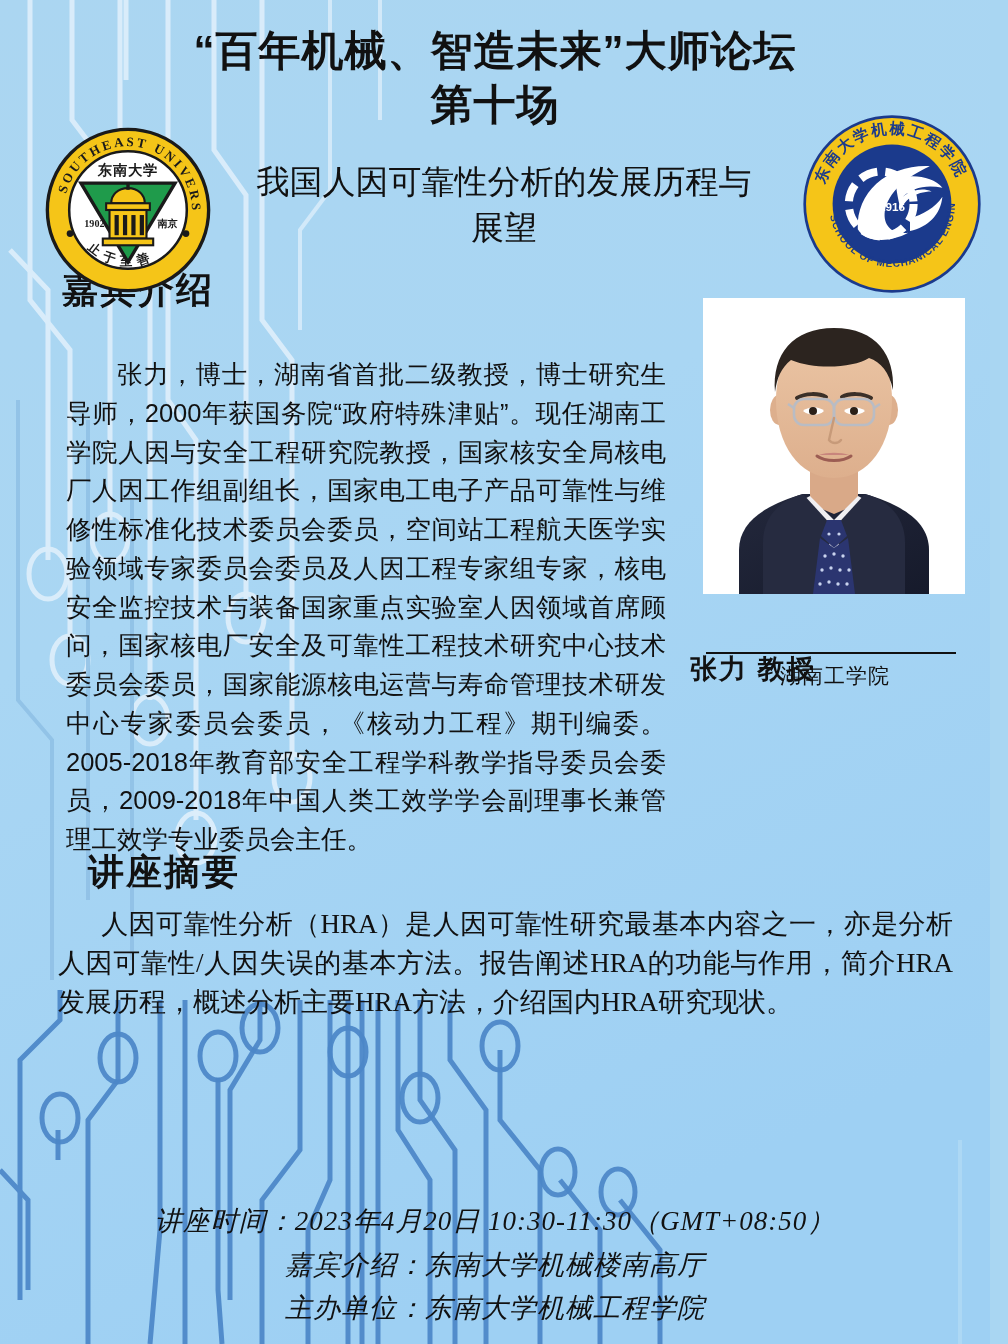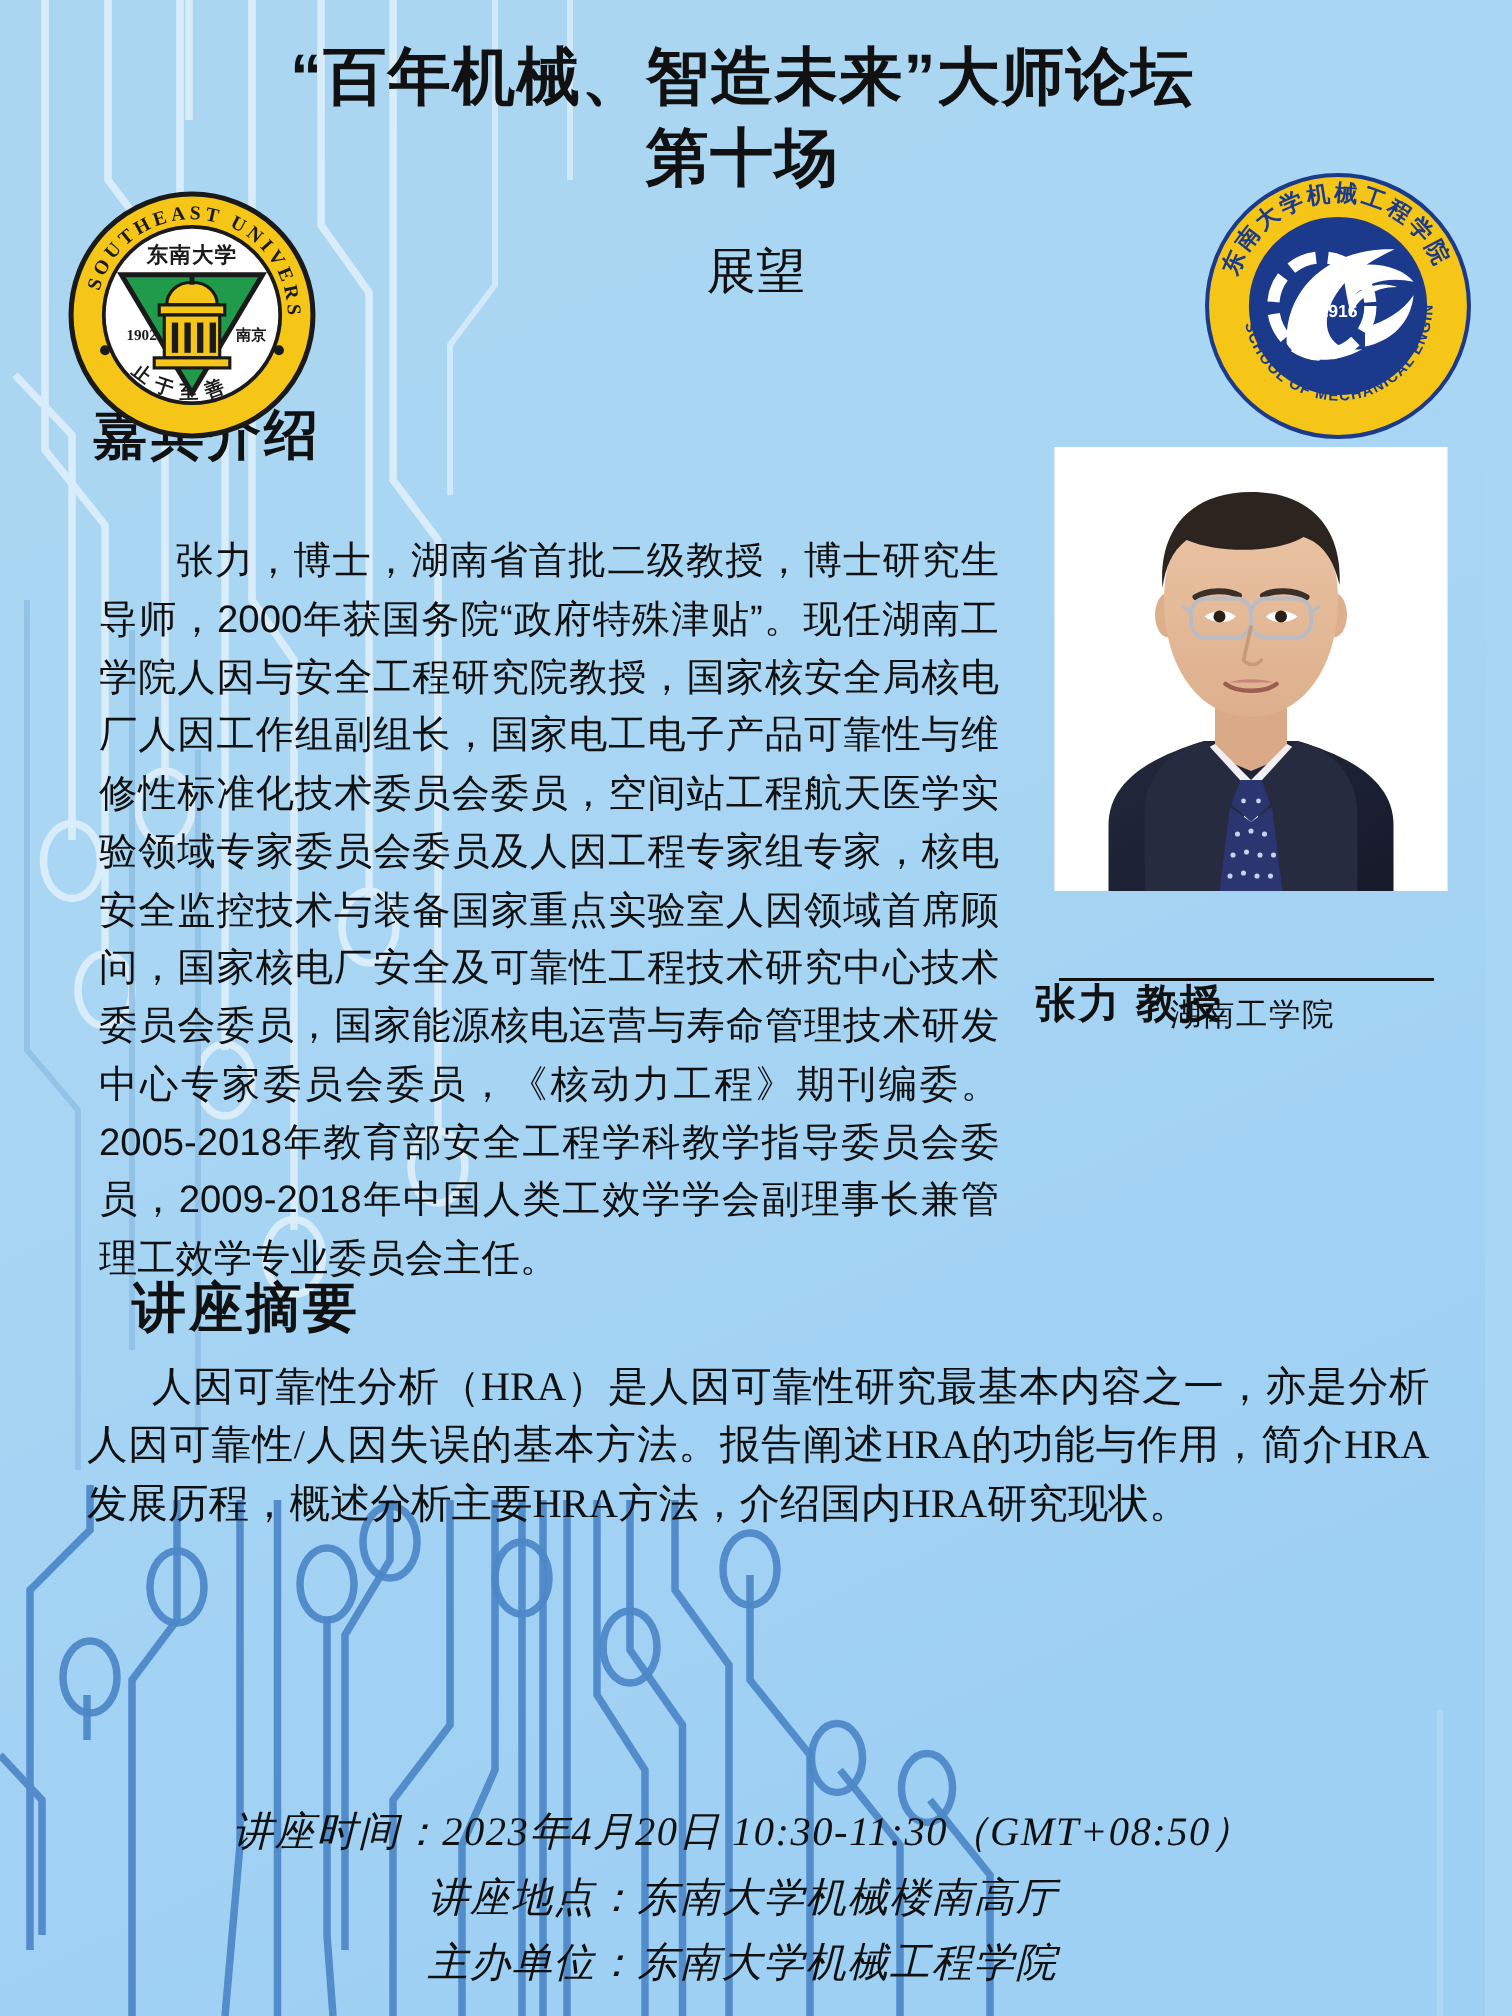--- a/index.html
+++ b/index.html
@@ -168,20 +168,21 @@
       <path d="M1000 1080 L1000 1344"></path>
     </g>
   </svg>
 
   <div class="title-block">
     <div class="title-line">“百年机械、智造未来”大师论坛</div>
     <div class="title-line">第十场</div>
   </div>
 
   <div class="subtitle-block">
+    <div class="subtitle-line">我国人因可靠性分析的发展历程与</div>
     <div class="subtitle-line">展望</div>
   </div>
 
   <div class="logo" id="logo-seu">
     <svg viewBox="0 0 200 200" xmlns="http://www.w3.org/2000/svg">
       <defs>
         <path id="arcTop" d="M 24 100 A 76 76 0 0 1 176 100"></path>
         <path id="arcBot" d="M 34 100 A 66 66 0 0 0 166 100"></path>
       </defs>
       <circle cx="100" cy="100" r="96" fill="#F5C518" stroke="#1a1a1a" stroke-width="4"></circle>
@@ -330,17 +331,17 @@
 
   <div id="speaker-name">张力 教授</div>
   <div id="speaker-rule"></div>
   <div id="speaker-affil">湖南工学院</div>
 
   <div class="section-head" id="abstract-head">讲座摘要</div>
   <div id="abstract-body">人因可靠性分析（HRA）是人因可靠性研究最基本内容之一，亦是分析人因可靠性/人因失误的基本方法。报告阐述HRA的功能与作用，简介HRA发展历程，概述分析主要HRA方法，介绍国内HRA研究现状。</div>
 
   <div id="footer">
     <div class="footer-line">讲座时间：2023年4月20日 10:30-11:30（GMT+08:50）</div>
-    <div class="footer-line">讲座地点：东南大学机械楼南高厅</div>
+    <div class="footer-line">嘉宾介绍：东南大学机械楼南高厅</div>
     <div class="footer-line">主办单位：东南大学机械工程学院</div>
   </div>
 
 </div>
 
 </body></html>

